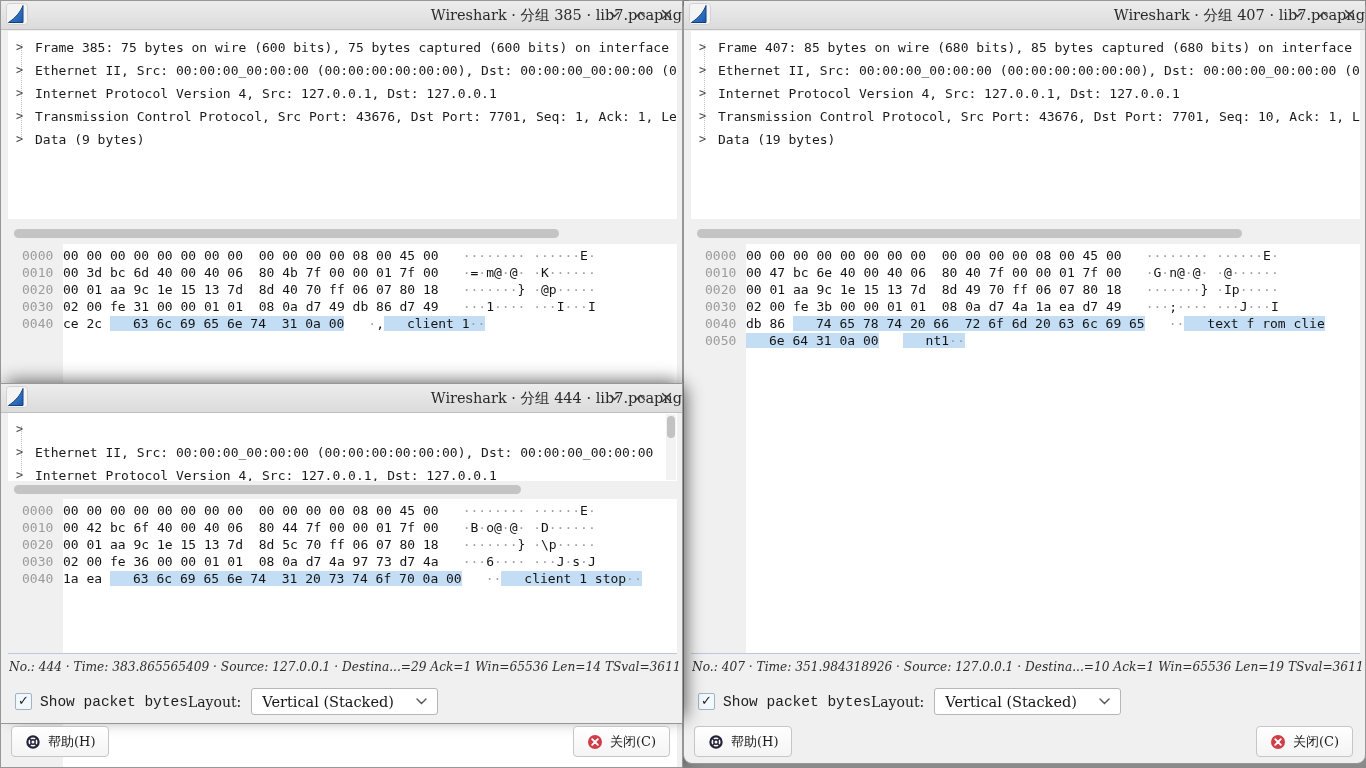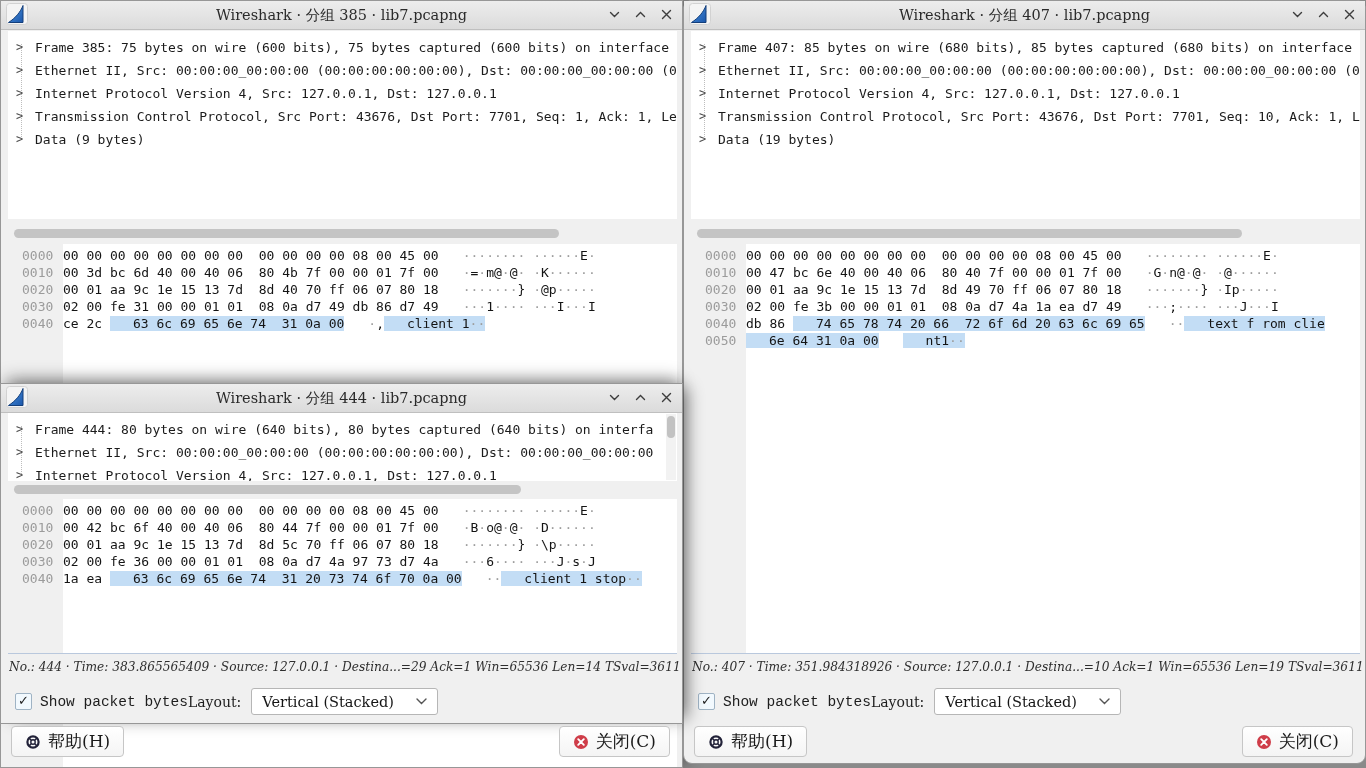--- a/index.html
+++ b/index.html
@@ -7,21 +7,21 @@
          font-family:"DejaVu Serif",serif;}
   .win{position:absolute;background:#f0f0f0;border:1px solid #979797;box-sizing:border-box;}
   #w385{left:0;top:0;width:683px;height:768px;z-index:1;box-shadow:9px 0 16px -5px rgba(0,0,0,.45);}
   #w407{left:683px;top:0;width:683px;height:764px;z-index:2;border-radius:9px;}
   #w444{left:0;top:383px;width:683px;height:341px;z-index:3;
         box-shadow:9px 0 16px -5px rgba(0,0,0,.45),0 -9px 16px -5px rgba(0,0,0,.38);}
   .titlebar{position:absolute;left:0;right:0;top:0;height:28px;
         background:linear-gradient(#ededed,#dbdbdb);border-bottom:1px solid #bfbfbf;
         display:flex;align-items:center;}
   .fin{position:absolute;left:5px;top:2px;}
-  .title{flex:1;text-align:center;font-size:14.5px;color:#2a2a2a;}
+  .title{flex:1;text-align:right;font-size:14.5px;color:#2a2a2a;}
   .winbtns{position:absolute;right:9px;top:0;height:27px;display:flex;align-items:center;gap:13px;}
   .wbtn{display:flex;align-items:center;cursor:default;}
   .tree{position:absolute;left:7px;width:669px;background:#fff;overflow:hidden;}
   #w385 .tree,#w407 .tree{top:30px;height:188px;}
   #w444 .tree{top:29px;height:68px;}
   .treerows{padding-top:5px;position:relative;}
   .guide-v{position:absolute;left:13px;top:13px;border-left:1px dotted #bdbdbd;}
   #w385 .guide-v,#w407 .guide-v{height:93px;}
   #w444 .guide-v{height:48px;}
   .trow{position:relative;height:23px;line-height:23px;padding-left:27px;
@@ -54,21 +54,21 @@
         color:#222;font-family:"DejaVu Sans",sans-serif;font-weight:bold;font-size:13px;
         line-height:14px;text-align:center;}
   .cblabel{margin-left:8px;font-size:14.5px;color:#1d1d1d;font-family:Liberation Mono, monospace;}
   .laylabel{font-size:14px;color:#1d1d1d;}
   .select{margin-left:10px;width:187px;height:27px;border:1px solid #b6b6b6;border-radius:3px;
         background:#fff;display:flex;align-items:center;box-sizing:border-box;padding:0 10px;
         font-size:14.5px;color:#141414;}
   .select svg{margin-left:auto;}
   .btn{position:absolute;height:31px;display:flex;align-items:center;gap:7px;padding:0 13px;
         background:linear-gradient(#ffffff,#f4f4f4);border:1px solid #c6c6c6;border-radius:4px;
-        font-family:"DejaVu Serif",serif;font-size:17px;color:#1a1a1a;box-sizing:border-box;}
+        font-family:"DejaVu Serif",serif;font-size:13px;color:#1a1a1a;box-sizing:border-box;}
   #w407 .helpb{left:10px;top:725px;} #w407 .closeb{right:12px;top:725px;}
   #w444 .helpb{left:10px;top:342px;} #w444 .closeb{right:12px;top:342px;}
 </style>
 </head>
 <body>
 
 <svg width="0" height="0" style="position:absolute">
   <defs>
     <linearGradient id="fingrad" x1="0" y1="0" x2="1" y2="1">
       <stop offset="0" stop-color="#4e97e4"></stop>
@@ -229,21 +229,21 @@
         <span class="wbtn">
             <svg width="13" height="13" viewBox="0 0 13 13" fill="none" stroke="#3d3d3d" stroke-width="1.4" stroke-linecap="round">
               <path d="M2.5,2.5 L10.5,10.5 M10.5,2.5 L2.5,10.5"></path>
             </svg>
           </span>
       </div>
     </div>
     <div class="tree">
       <div class="treerows">
           <div class="guide-v"></div>
-          <div class="trow"><span class="chev">&gt;</span><span>Frame 444: 80 bytes on wire (640 bits), 80 bytes captured (640 bits) on interfa</span></div>
+          <div class="trow"><span class="chev">&gt;</span></div>
           <div class="trow"><span class="chev">&gt;</span><span>Ethernet II, Src: 00:00:00_00:00:00 (00:00:00:00:00:00), Dst: 00:00:00_00:00:00</span></div>
           <div class="trow"><span class="chev">&gt;</span><span>Internet Protocol Version 4, Src: 127.0.0.1, Dst: 127.0.0.1</span></div>
         </div>
       <div class="vscroll">
           <div class="vthumb"></div>
         </div>
     </div>
     <div class="hbar"></div>
     <div class="hexpanel">
       <div class="gutter"></div>

